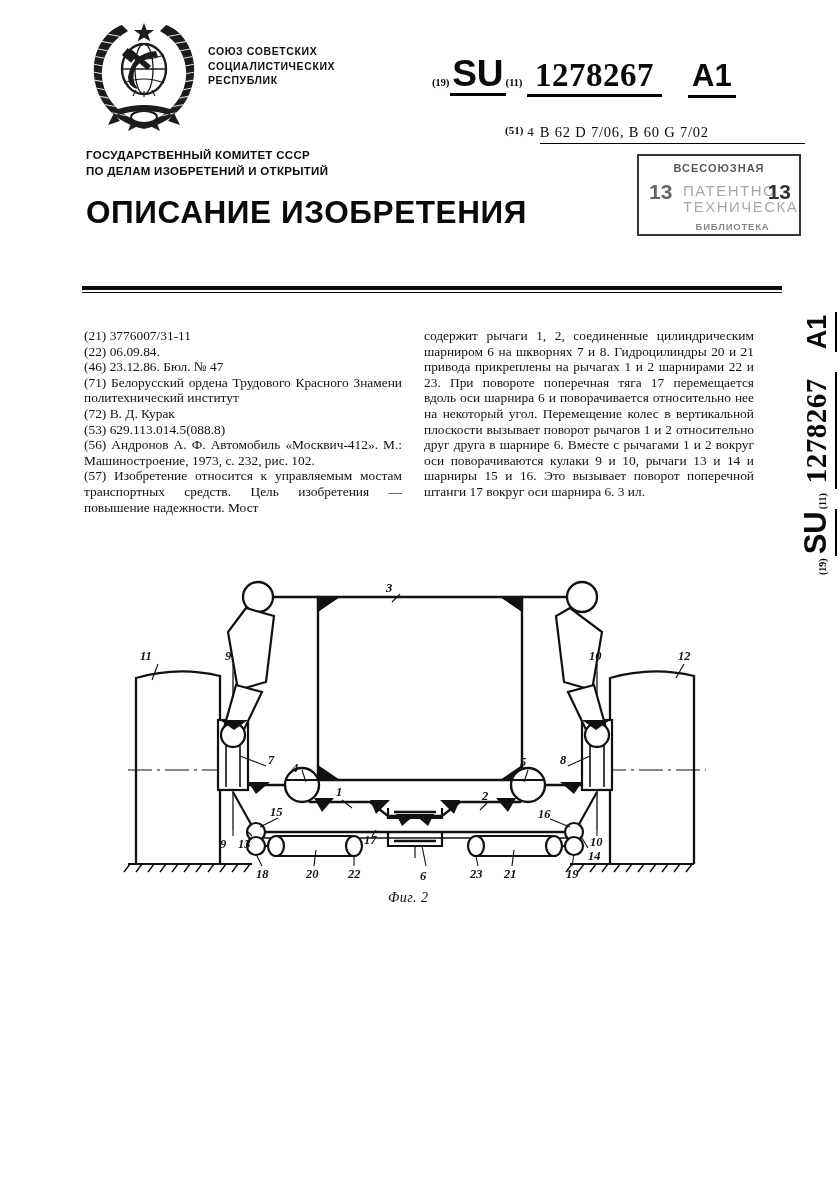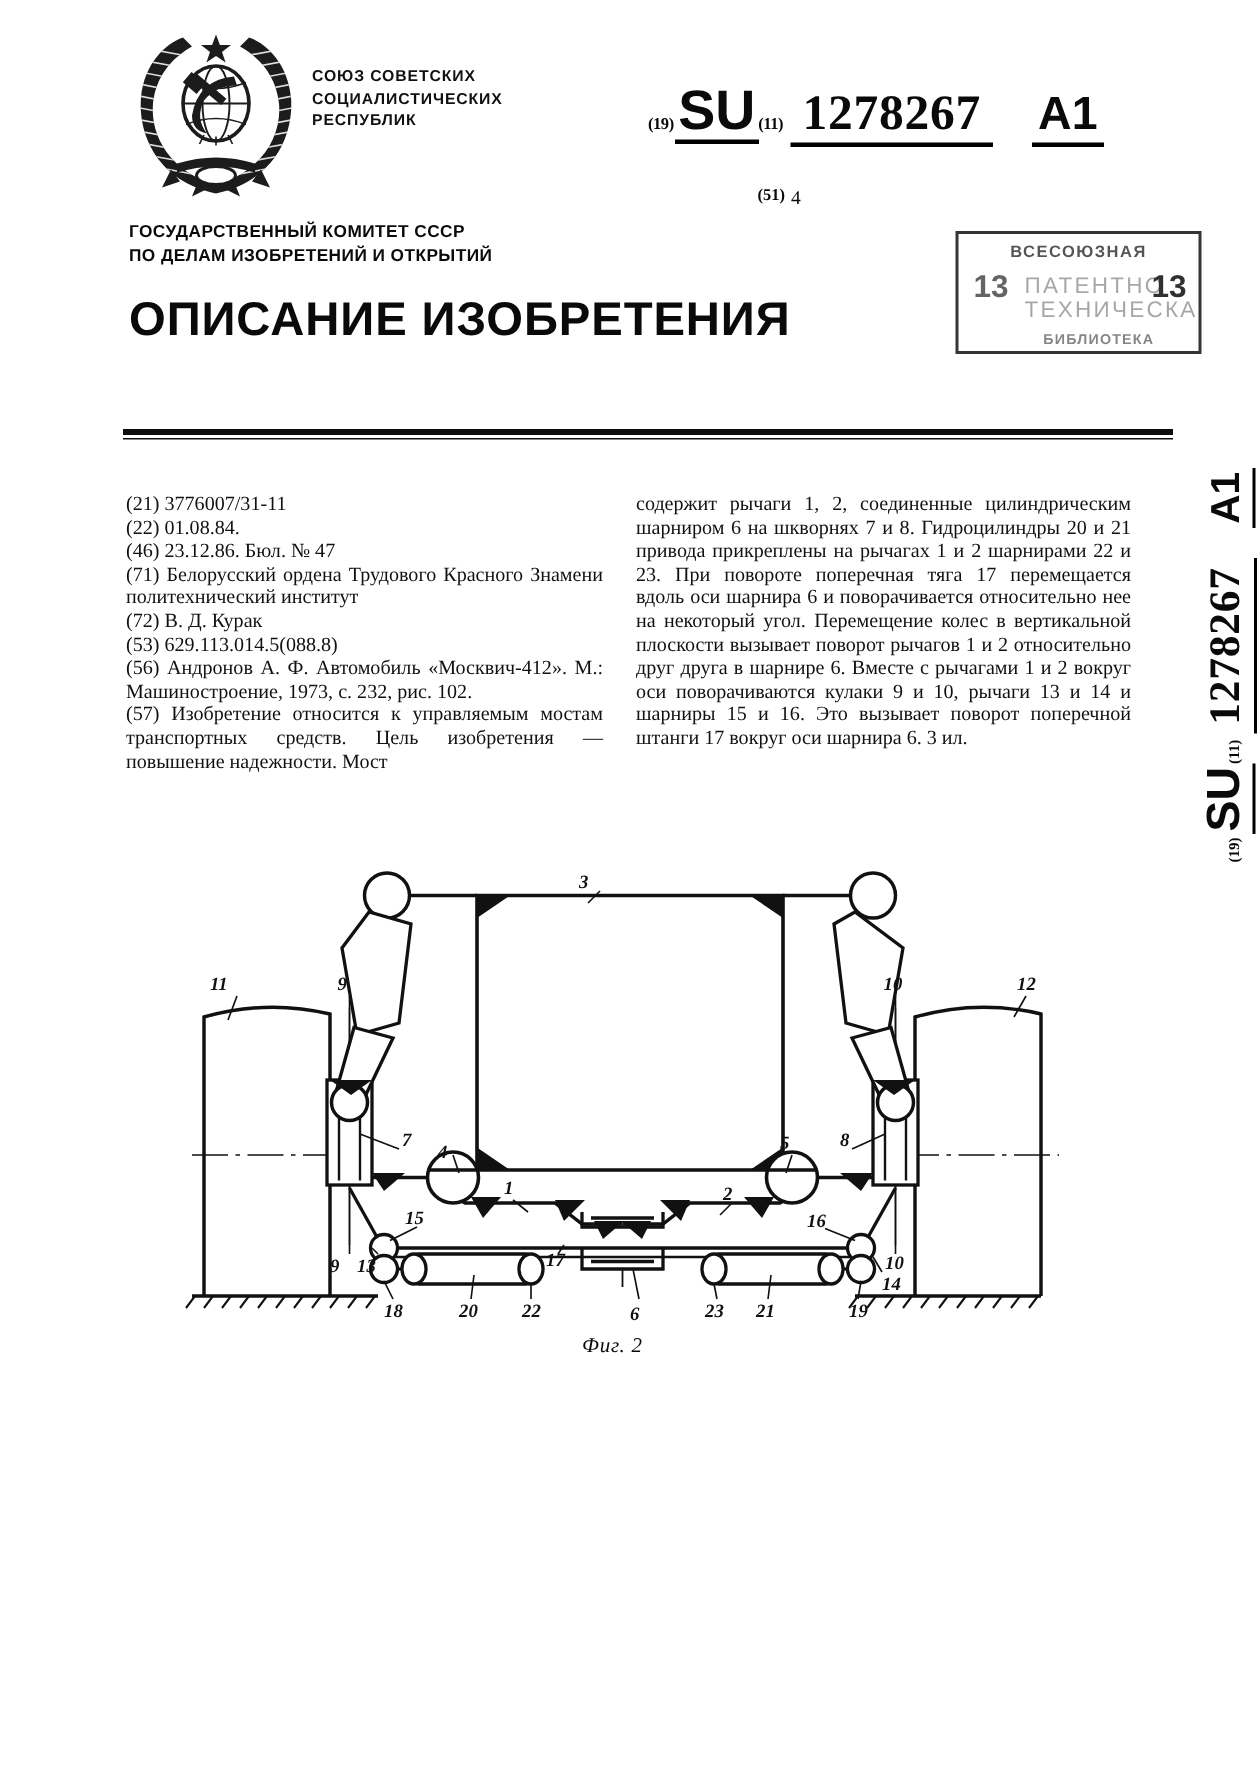--- a/index.html
+++ b/index.html
@@ -356,20 +356,21 @@
     <span class="paren-small">(19)</span>
     <span id="su-letters">SU</span>
     <span class="paren-small">(11)</span>
     <span id="su-num">1278267</span>
     <span id="su-kind">A1</span>
   </div>
 
   <div id="ipc-row">
     <span id="ipc-51">(51)</span>
     <span id="ipc-ver">4</span>
+    <span id="ipc-codes">B 62 D 7/06,  B 60 G 7/02</span>
   </div>
 
   <div id="main-title">ОПИСАНИЕ ИЗОБРЕТЕНИЯ</div>
 
   <div id="committee">
     <div>ГОСУДАРСТВЕННЫЙ КОМИТЕТ СССР</div>
     <div>ПО ДЕЛАМ ИЗОБРЕТЕНИЙ И ОТКРЫТИЙ</div>
   </div>
 
   <div id="stamp">
@@ -382,21 +383,21 @@
   </div>
 </div>
 
 <div id="rule">
   <div class="thick"></div>
   <div class="thin"></div>
 </div>
 
 <div class="col" id="col-left">
   <p class="biblio">(21)  3776007/31-11</p>
-  <p class="biblio">(22)  01.08.84.</p>
+  <p class="biblio">(22)  06.09.84.</p>
   <p class="biblio">(46)  23.12.86. Бюл. № 47</p>
   <p>(71)  Белорусский ордена Трудового Красного Знамени политехнический институт</p>
   <p class="biblio">(72)  В. Д. Курак</p>
   <p class="biblio">(53)  629.113.014.5(088.8)</p>
   <p>(56)  Андронов А. Ф. Автомобиль «Москвич-412». М.: Машиностроение, 1973, с. 232, рис. 102.</p>
   <p>(57)  Изобретение относится к управляемым мостам транспортных средств. Цель изобретения — повышение надежности. Мост</p>
 </div>
 
 <div class="col" id="col-right">
   <p>содержит рычаги 1, 2, соединенные цилиндрическим шарниром 6 на шкворнях 7 и 8. Гидроцилиндры 20 и 21 привода прикреплены на рычагах 1 и 2 шарнирами 22 и 23. При повороте поперечная тяга 17 перемещается вдоль оси шарнира 6 и поворачивается относительно нее на некоторый угол. Перемещение колес в вертикальной плоскости вызывает поворот рычагов 1 и 2 относительно друг друга в шарнире 6. Вместе с рычагами 1 и 2 вокруг оси поворачиваются кулаки 9 и 10, рычаги 13 и 14 и шарниры 15 и 16. Это вызывает поворот поперечной штанги 17 вокруг оси шарнира 6. 3 ил.</p>

